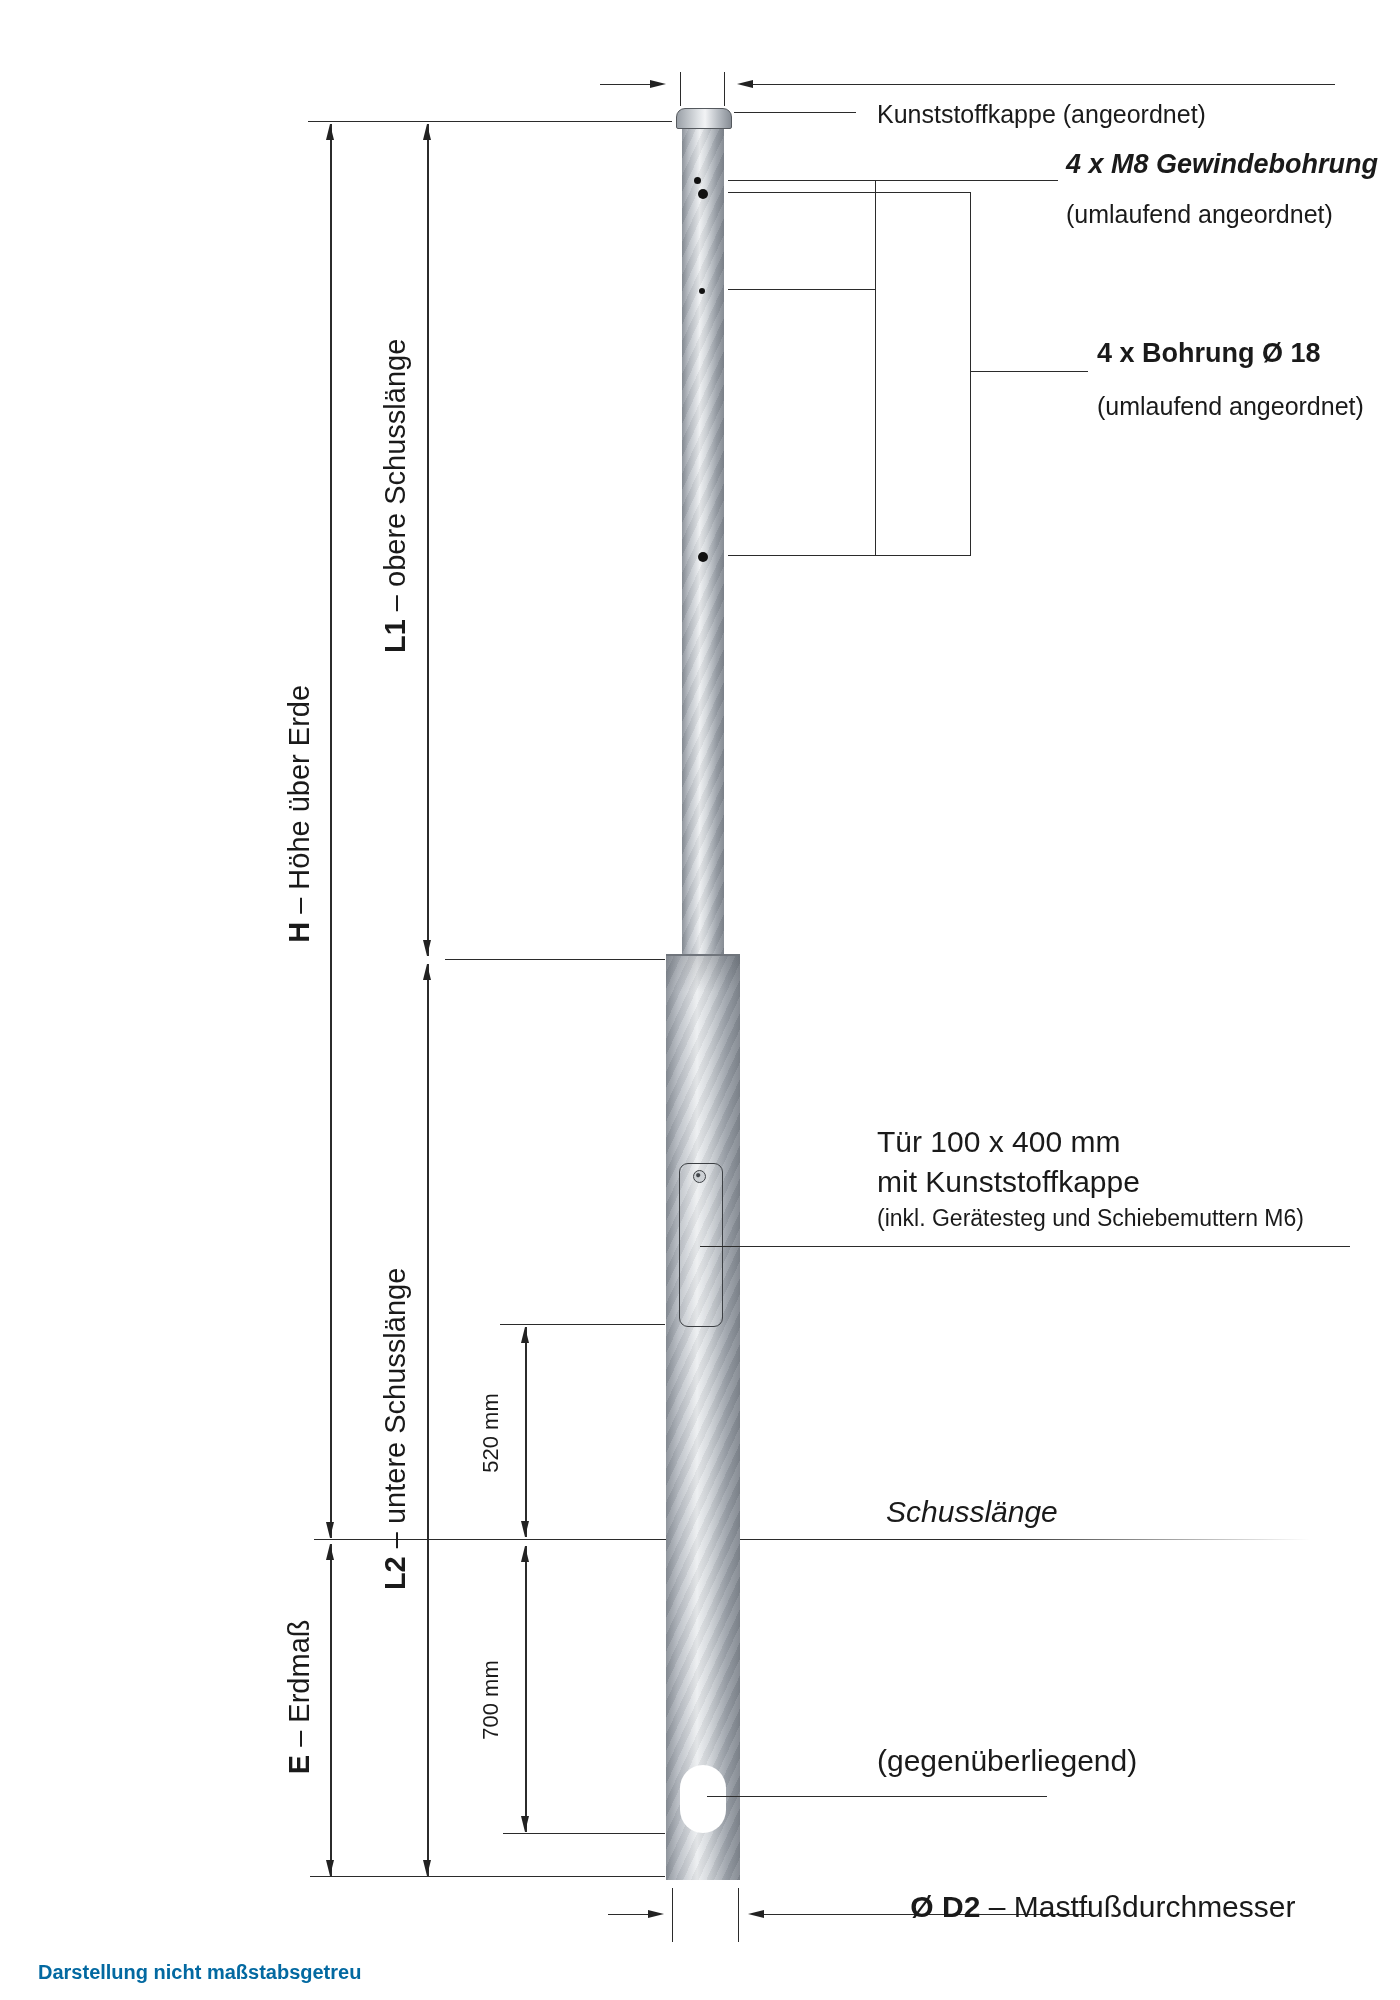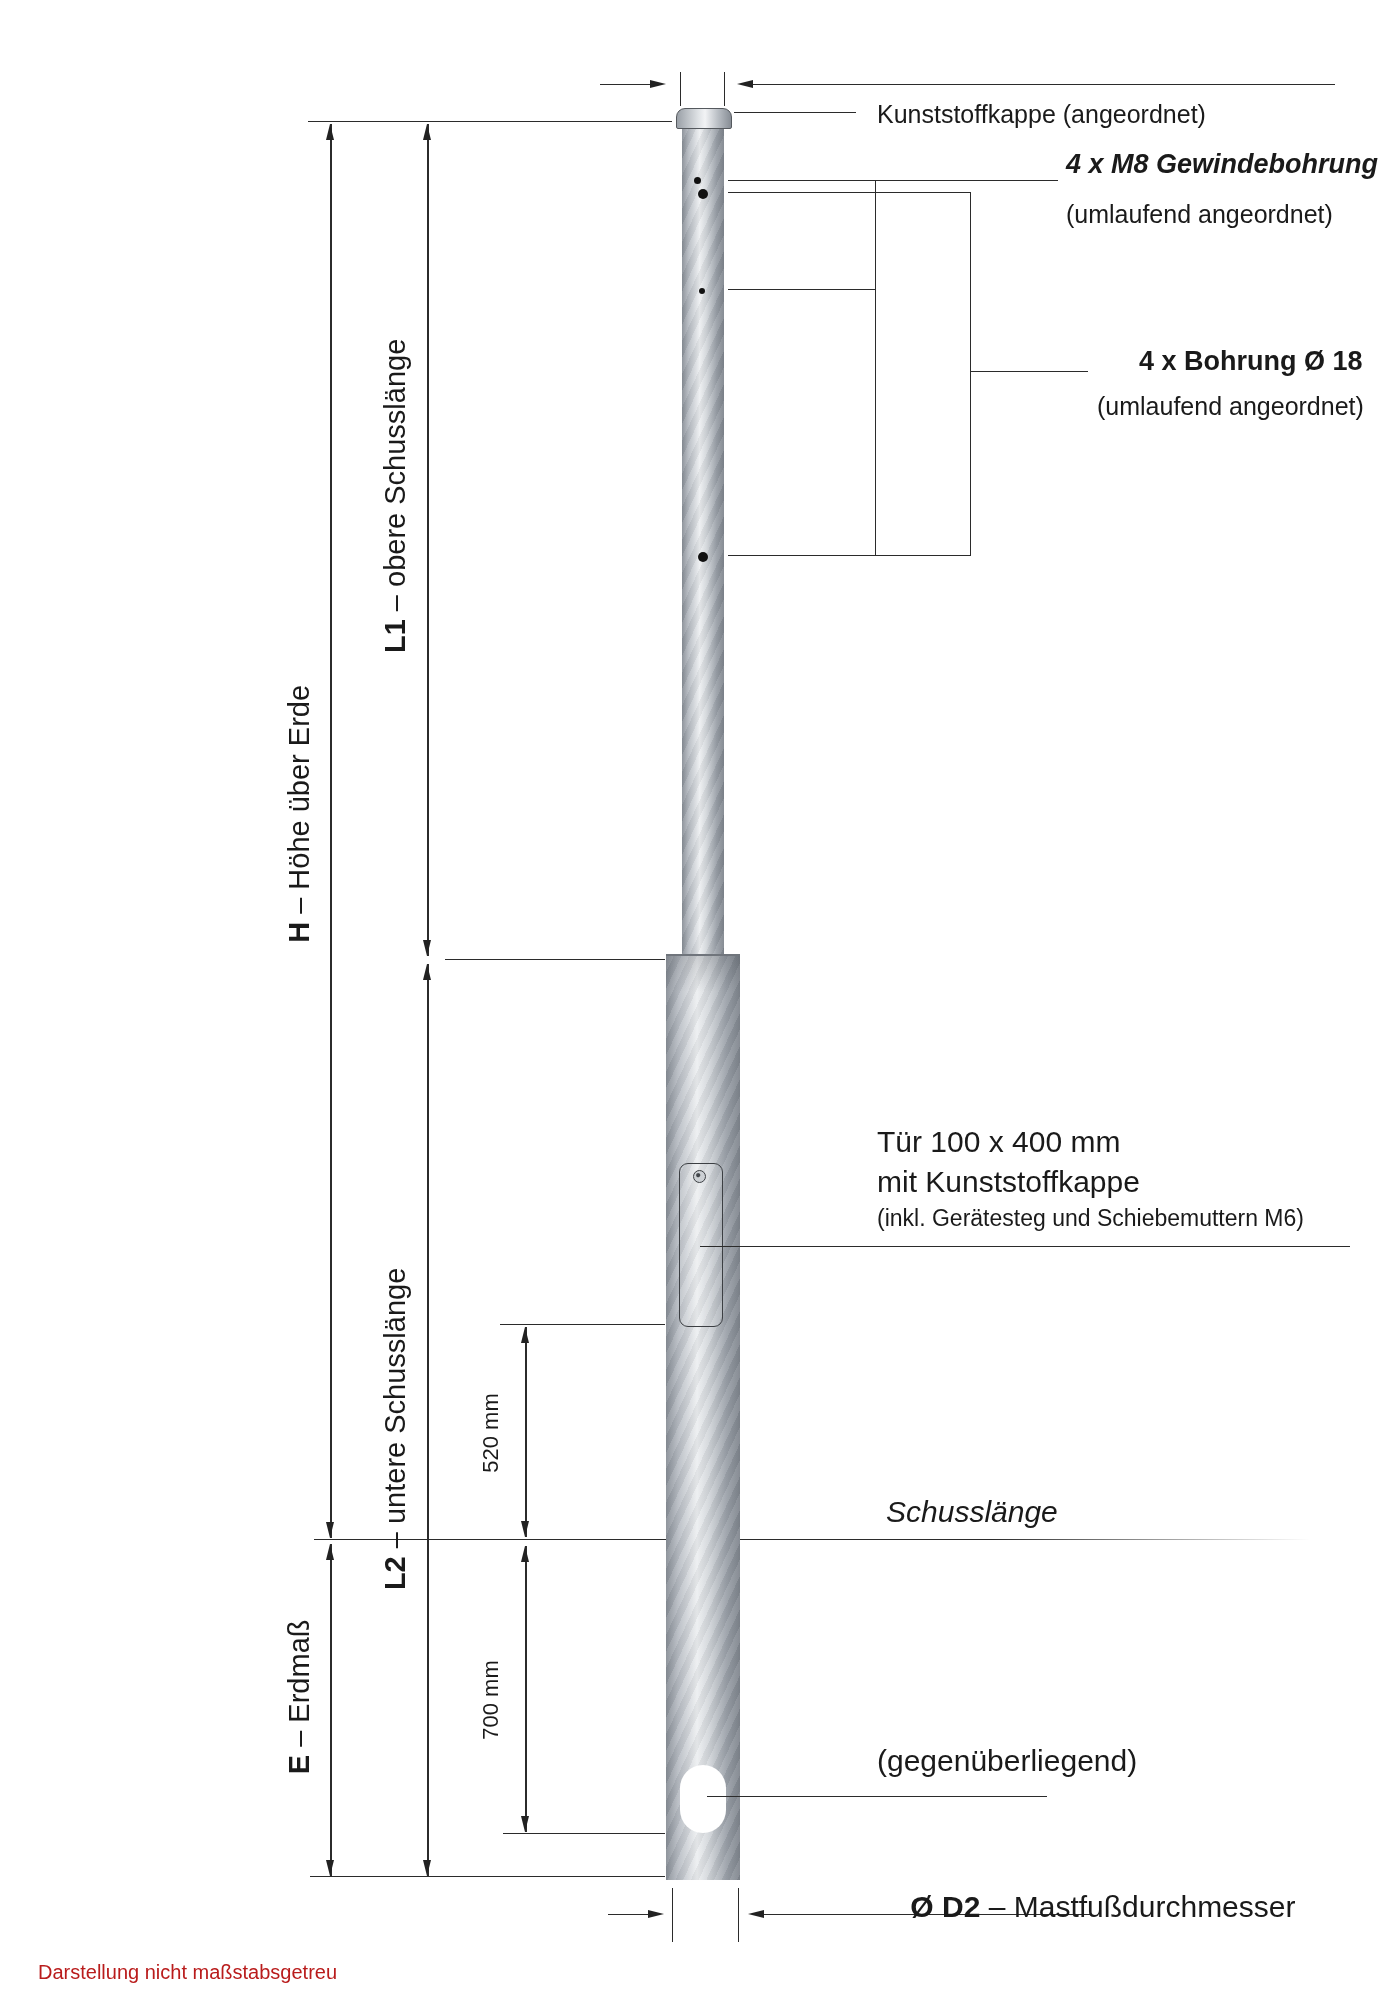--- a/index.html
+++ b/index.html
@@ -14,21 +14,21 @@
   .ah.up{border-left:4.5px solid transparent;border-right:4.5px solid transparent;border-bottom:16px solid #222;}
   .ah.down{border-left:4.5px solid transparent;border-right:4.5px solid transparent;border-top:16px solid #222;}
   .ah.right{border-top:4.5px solid transparent;border-bottom:4.5px solid transparent;border-left:16px solid #222;}
   .ah.left{border-top:4.5px solid transparent;border-bottom:4.5px solid transparent;border-right:16px solid #222;}
   
   .t{position:absolute;white-space:pre;line-height:1.2;}
   .b{font-weight:bold;}
   .fs30{font-size:30px;} .fs27{font-size:27px;} .fs25{font-size:25px;}
   .fs24{font-size:23px;} .fs22{font-size:22px;} .fs29{font-size:29px;} .fs20{font-size:20px;}
   .italic{font-style:italic;}
-  .gray{color:#b91c1c;}
+  .gray{color:#0369a1;font-weight:bold;}
   .rot{position:absolute;white-space:pre;transform:translate(-50%,-50%) rotate(-90deg);}
   
   .tube{position:absolute;
     background:
       repeating-linear-gradient(115deg, rgba(255,255,255,.07) 0 7px, rgba(30,35,40,.05) 7px 14px),
       linear-gradient(90deg,#878d95 0%,#b6bbc2 16%,#edeff1 42%,#d2d6da 58%,#9aa0a8 82%,#7e848c 100%);
   }
   .cap{position:absolute;border:1px solid #55595e;border-radius:9px 9px 2px 2px;
     background:linear-gradient(90deg,#9aa0a7,#e0e3e6 40%,#f2f3f5 52%,#b9bec4 76%,#878d95);}
   .door{position:absolute;border:1.5px solid #3c3f43;border-radius:9px;background:rgba(255,255,255,.06);}
@@ -114,21 +114,21 @@
   <div class="vl thin" style="left:875px;top:180px;height:376px;width:1.2px;"></div>
   <div class="vl thin" style="left:970px;top:192px;height:364px;width:1.2px;"></div>
   <div class="hl thin" style="left:700px;top:1246px;width:650px;"></div>
   <div class="hl thin" style="left:707px;top:1796px;width:340px;"></div>
 
   <div class="t fs25" style="left:877px;top:99px;">Kunststoffkappe (angeordnet)</div>
 
   <div class="t fs27 b" style="left:1066px;top:148px;font-style:italic;">4 x M8 Gewindebohrung</div>
   <div class="t fs25" style="left:1066px;top:199px;">(umlaufend angeordnet)</div>
 
-  <div class="t fs27 b" style="left:1097px;top:345px;margin-left:42px;">4 x Bohrung Ø 18</div>
+  <div class="t fs27 b" style="left:1097px;top:337px;">4 x Bohrung Ø 18</div>
   <div class="t fs25" style="left:1097px;top:391px;">(umlaufend angeordnet)</div>
 
   <div class="t fs30" style="left:877px;top:1124px;">Tür 100 x 400 mm</div>
   <div class="t fs30" style="left:877px;top:1164px;">mit Kunststoffkappe</div>
   <div class="t fs24" style="left:877px;top:1205px;">(inkl. Gerätesteg und Schiebemuttern M6)</div>
 
   <div class="t fs30 italic" style="left:886px;top:1494px;">Schusslänge</div>
 
   <div class="t fs30" style="left:877px;top:1743px;">(gegenüberliegend)</div>
 

